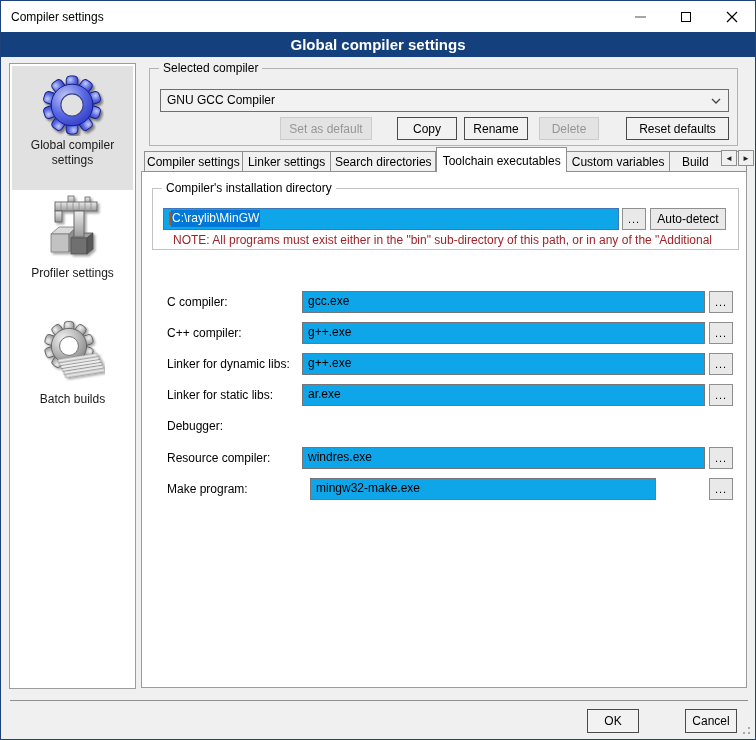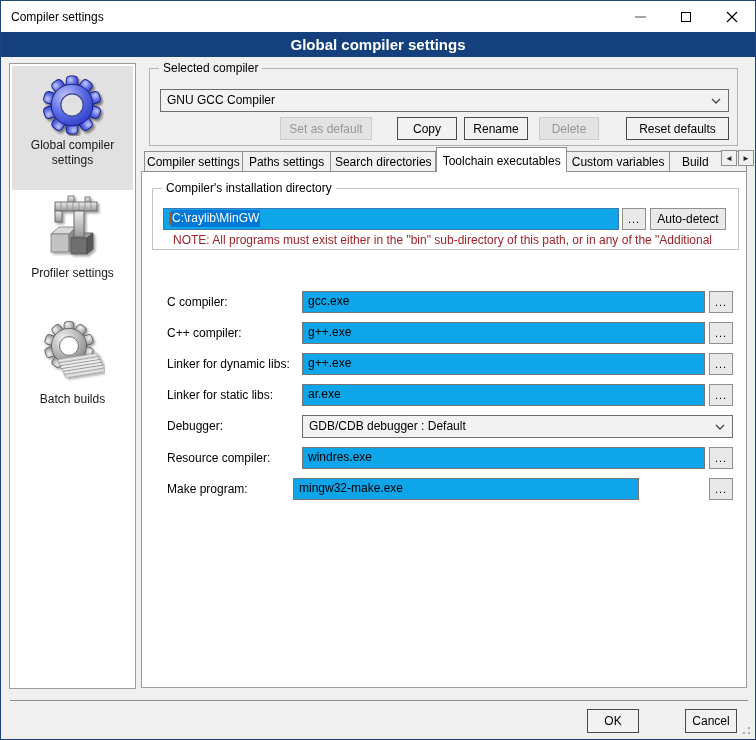--- a/index.html
+++ b/index.html
@@ -208,21 +208,21 @@
     </div>
     <div class="btn dis" style="left:130px; top:48px; width:92px; height:23px;">Set as default</div>
     <div class="btn" style="left:247px; top:48px; width:60px; height:23px;">Copy</div>
     <div class="btn" style="left:314px; top:48px; width:64px; height:23px;">Rename</div>
     <div class="btn dis" style="left:389px; top:48px; width:60px; height:23px;">Delete</div>
     <div class="btn" style="left:476px; top:48px; width:103px; height:23px;">Reset defaults</div>
   </div>
 
   <div class="tabstrip">
     <div class="tab" style="width:100px;">Compiler settings</div>
-    <div class="tab" style="width:90px;">Paths settings</div>
+    <div class="tab" style="width:90px;">Linker settings</div>
     <div class="tab" style="width:106px;">Search directories</div>
     <div class="tab active" style="width:133px;">Toolchain executables</div>
     <div class="tab" style="width:104px;">Custom variables</div>
     <div class="tab" style="width:78px; justify-content:flex-start; padding-left:12px;">Build</div>
   </div>
   <div class="scrollarrows" style="left:719px;">
     <div class="sbtn">◄</div>
     <div class="sbtn">►</div>
   </div>
 
@@ -249,33 +249,27 @@
 
     <div class="flabel" style="left:25px; top:185px;">Linker for dynamic libs:</div>
     <div class="tinput" style="left:160px; top:181px; width:403px; height:22px;">g++.exe</div>
     <div class="btn mini" style="left:567px; top:181px; width:24px; height:22px;">...</div>
 
     <div class="flabel" style="left:25px; top:216px;">Linker for static libs:</div>
     <div class="tinput" style="left:160px; top:212px; width:403px; height:22px;">ar.exe</div>
     <div class="btn mini" style="left:567px; top:212px; width:24px; height:22px;">...</div>
 
     <div class="flabel" style="left:25px; top:247px;">Debugger:</div>
-    <div class="combo" style="left:160px; top:243px; width:431px; height:23px;">
-      <span>GDB/CDB debugger : Default</span>
-      <svg class="chev" width="10" height="6" viewBox="0 0 10 6">
-          <polyline points="1,1 5,5 9,1" stroke="#444" stroke-width="1.3" fill="none"></polyline>
-        </svg>
-    </div>
 
     <div class="flabel" style="left:25px; top:279px;">Resource compiler:</div>
     <div class="tinput" style="left:160px; top:275px; width:403px; height:22px;">windres.exe</div>
     <div class="btn mini" style="left:567px; top:275px; width:24px; height:22px;">...</div>
 
     <div class="flabel" style="left:25px; top:310px;">Make program:</div>
-    <div class="tinput" style="left:151px; top:306px; width:346px; height:22px;">mingw32-make.exe</div>
+    <div class="tinput" style="left:168px; top:306px; width:346px; height:22px;">mingw32-make.exe</div>
     <div class="btn mini" style="left:567px; top:306px; width:24px; height:22px;">...</div>
   </div>
 
   <div class="divider"></div>
   <div class="btn" style="left:586px; top:708px; width:52px; height:24px;">OK</div>
   <div class="btn" style="left:684px; top:708px; width:52px; height:24px;">Cancel</div>
   <div class="grip"></div>
 
 </div>
 

